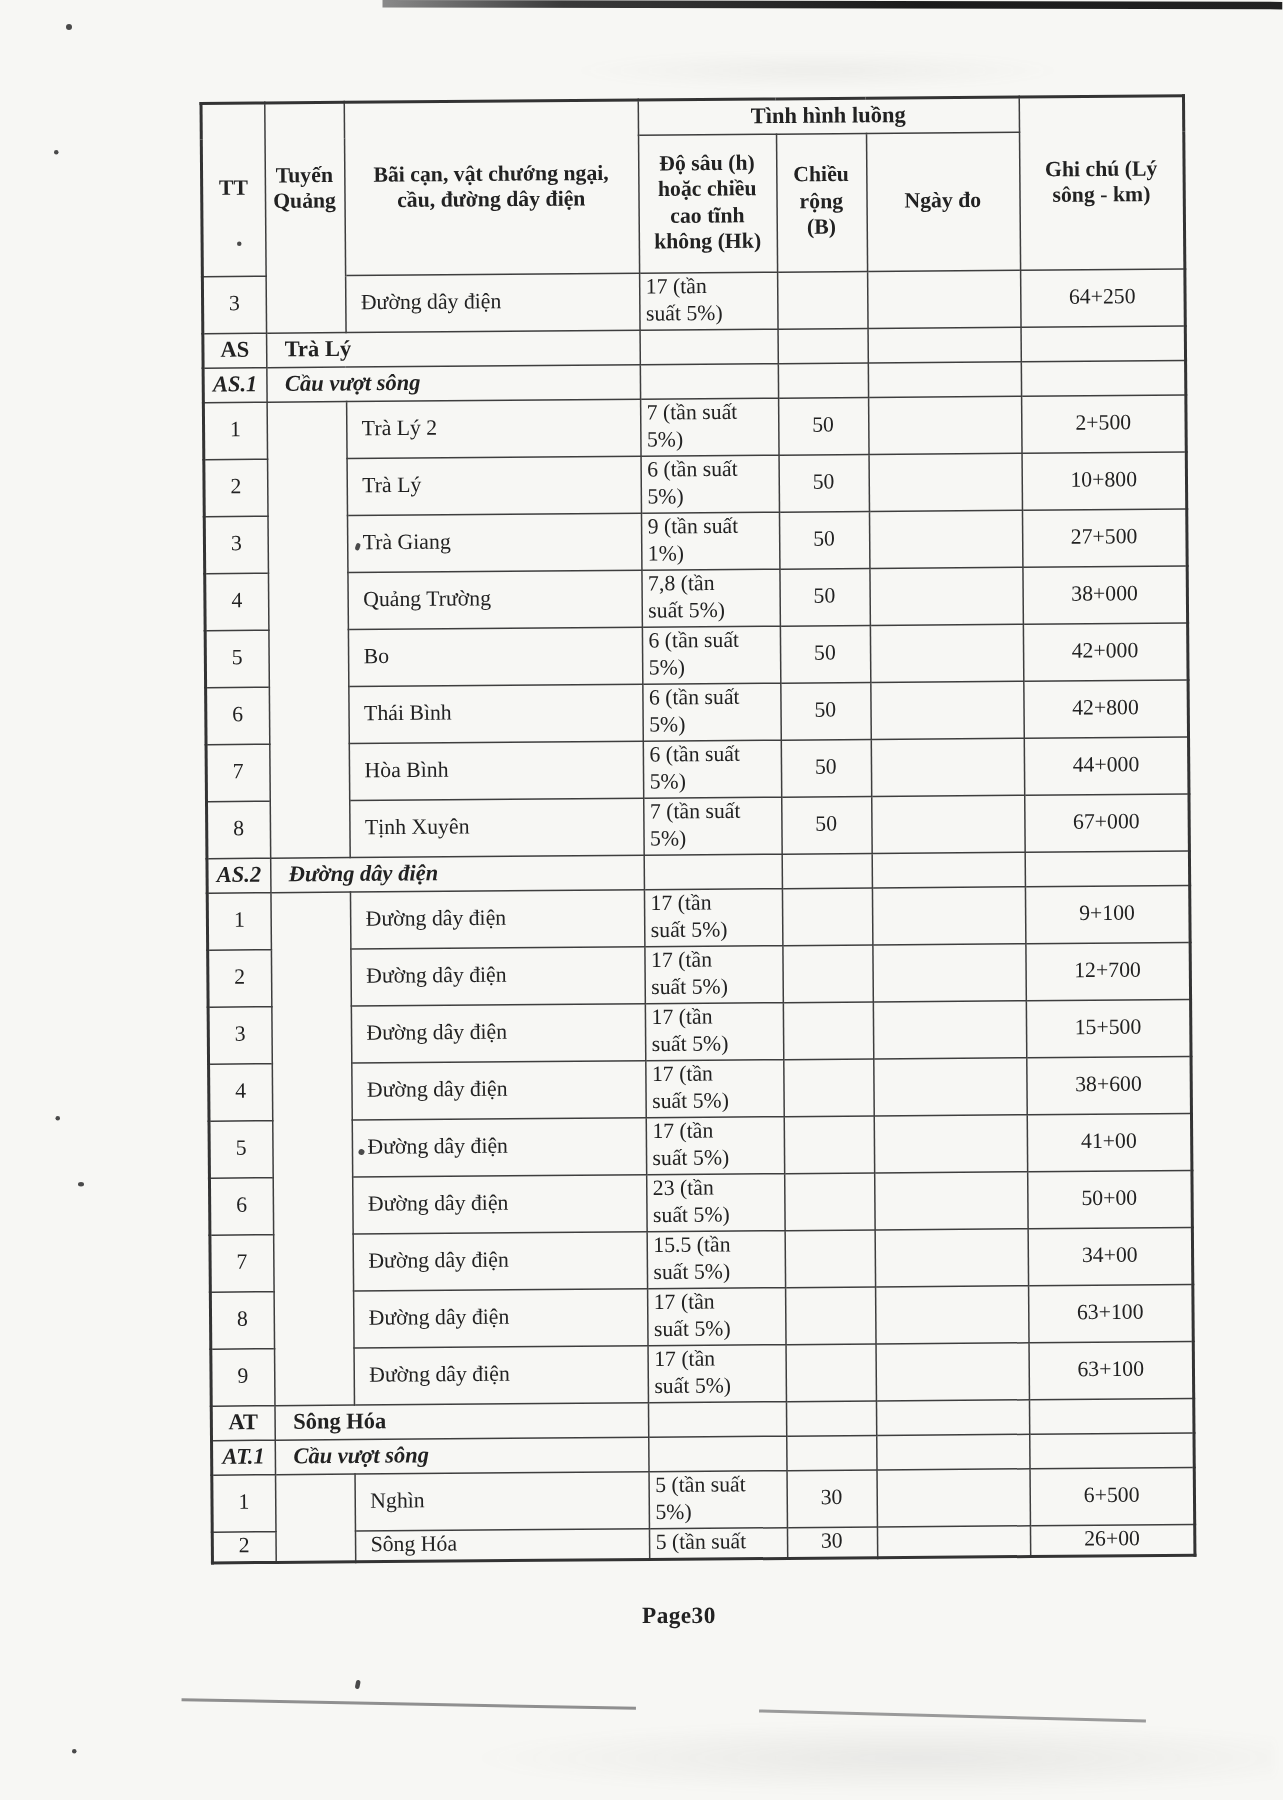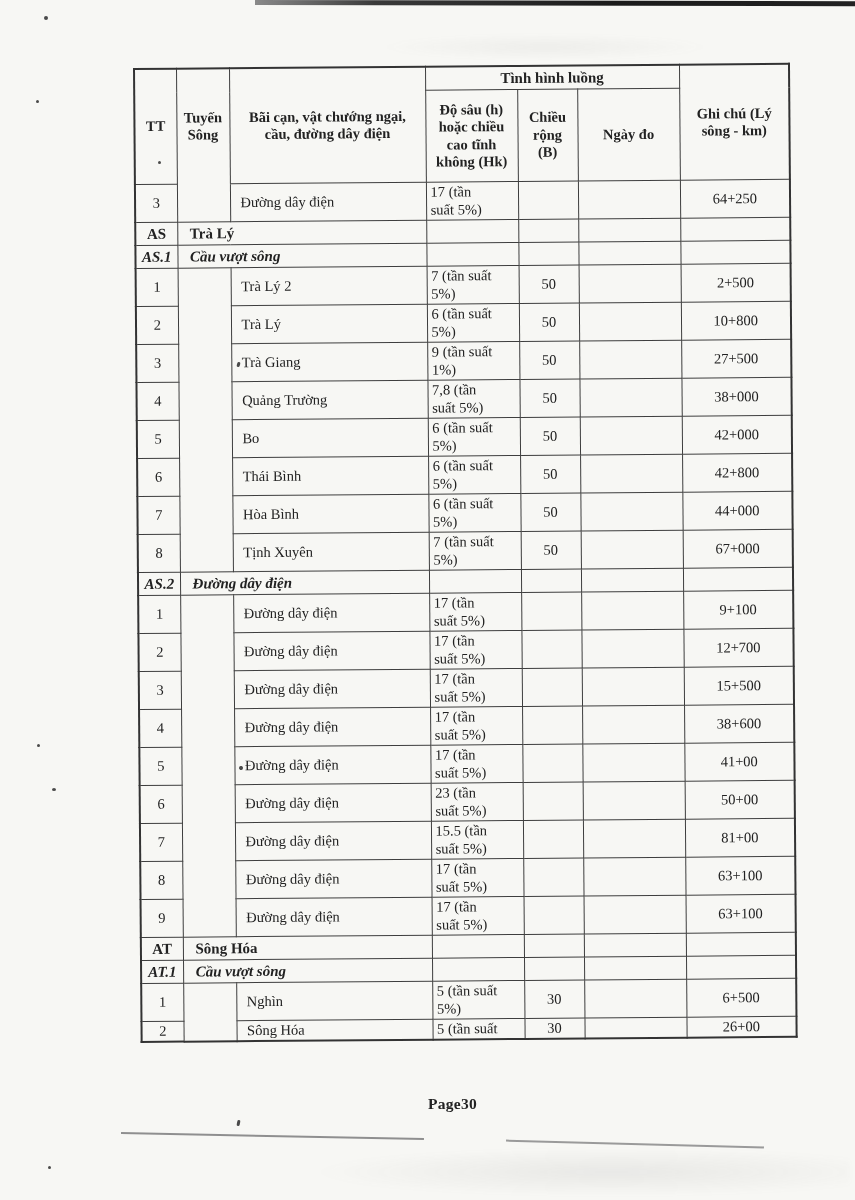--- a/index.html
+++ b/index.html
@@ -71,21 +71,21 @@
   td.cell-depth { text-align: left; white-space: pre-line; line-height: 1.18; }
   td.cell-width, td.cell-date, td.cell-note { text-align: center; }
 
   tr.r-section td { font-weight: 700; font-size: 15px; }
   tr.r-section td.cell-code { text-align: center; margin-top: 22px; }
   tr.r-section td.cell-label { text-align: left; padding-left: 12px; }
   tr.r-section.it td.cell-code, tr.r-section.it td.cell-label { font-style: italic; }
 
   
   .page-label {
-    position: absolute; left: 428px; top: 1095px;
+    position: absolute; left: 428px; top: 1069px;
     font-weight: 700; font-size: 15.5px; color: #222; letter-spacing: 0.3px;
   }
   .rule { position: absolute; height: 2px; background: #8f8f8f; }
   .rule-left  { left: 121px; top: 1135px; width: 303px; transform: rotate(1.1deg); }
   .rule-right { left: 506px; top: 1143px; width: 258px; transform: rotate(1.5deg); background: #9a9a9a; }
 </style>
 </head>
 <body>
 
 <div class="page">
@@ -110,21 +110,21 @@
         <col style="width:53px">
         <col style="width:196px">
         <col style="width:92px">
         <col style="width:60px">
         <col style="width:102px">
         <col style="width:110px">
       </colgroup>
       <thead>
         <tr class="hr1">
           <th rowspan="2">TT</th>
-          <th rowspan="2" class="no-bottom">Tuyến Sông</th>
+          <th rowspan="2" class="no-bottom">Tuyến Quảng</th>
           <th rowspan="2">Bãi cạn, vật chướng ngại, cầu, đường dây điện</th>
           <th colspan="3" class="c-group">Tình hình luồng</th>
           <th rowspan="2">Ghi chú (Lý sông - km)</th>
         </tr>
         <tr class="hr2">
           <th>Độ sâu (h) hoặc chiều cao tĩnh không (Hk)</th>
           <th>Chiều rộng (B)</th>
           <th>Ngày đo</th>
         </tr>
       </thead>
@@ -291,21 +291,21 @@
             <td class="cell-date"></td>
             <td class="cell-note">50+00</td>
           </tr>
           <tr class="r-data">
             <td class="cell-tt">7</td>
             <td class="cell-obstacle">Đường dây điện</td>
             <td class="cell-depth">15.5 (tần
 suất 5%)</td>
             <td class="cell-width"></td>
             <td class="cell-date"></td>
-            <td class="cell-note">81+00</td>
+            <td class="cell-note">34+00</td>
           </tr>
           <tr class="r-data">
             <td class="cell-tt">8</td>
             <td class="cell-obstacle">Đường dây điện</td>
             <td class="cell-depth">17 (tần
 suất 5%)</td>
             <td class="cell-width"></td>
             <td class="cell-date"></td>
             <td class="cell-note">63+100</td>
           </tr>

